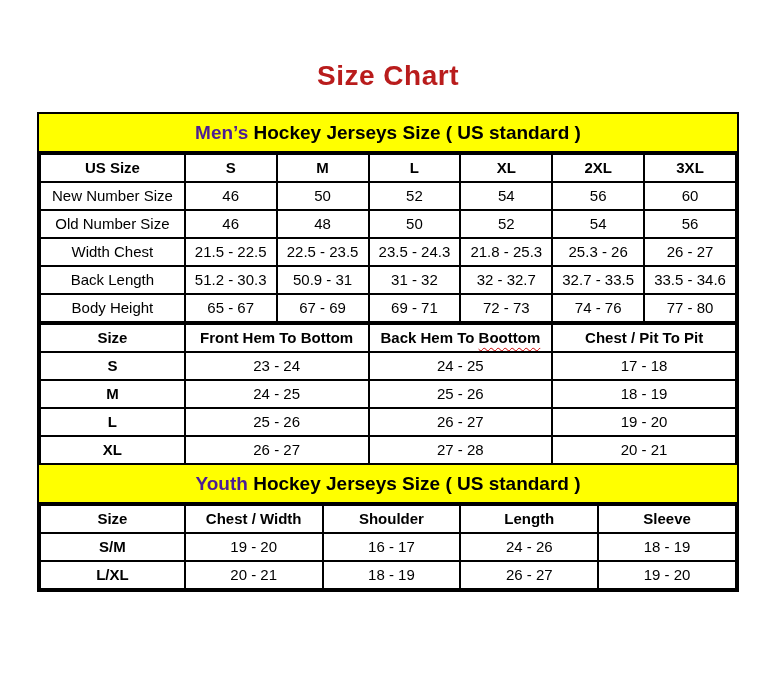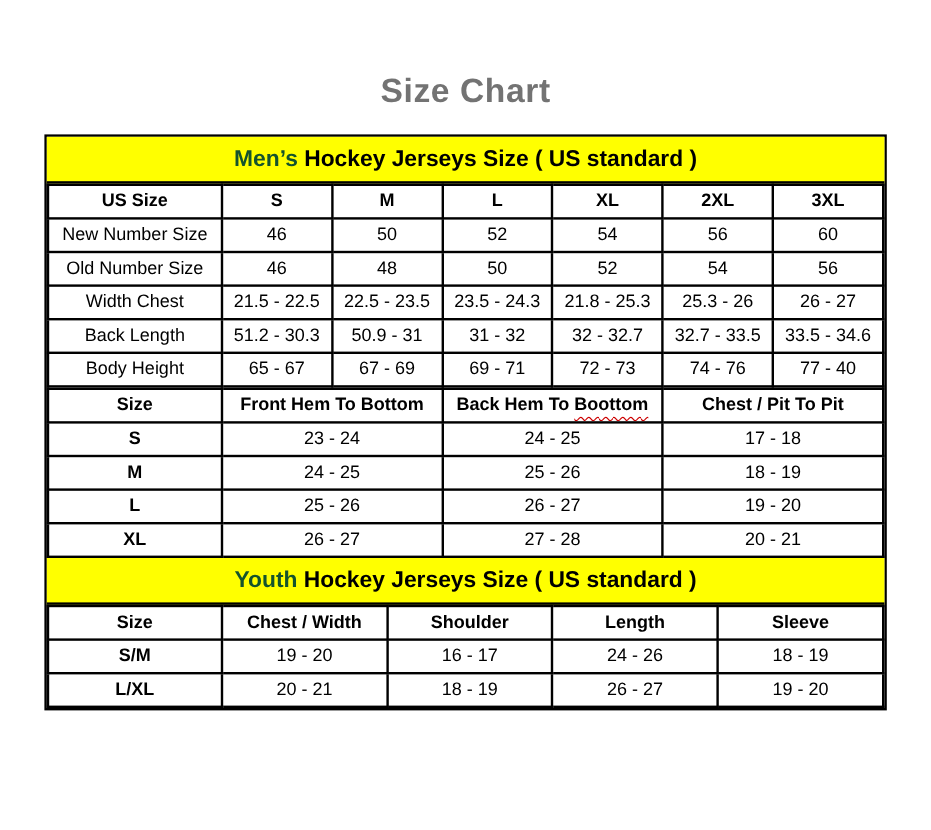--- a/index.html
+++ b/index.html
@@ -17,41 +17,41 @@
     height: 692px;
     background: #ffffff;
     box-sizing: border-box;
   }
   .title {
     margin: 0;
     padding-top: 60px;
     text-align: center;
     font-size: 28px;
     font-weight: 700;
-    color: #737373;
+    color: #b91c1c;
     letter-spacing: 0.5px;
   }
   .chart {
     width: 698px;
     margin: 20px auto 0 auto;
     border: 2px solid #000;
   }
   .band {
     background: #FFFF00;
     text-align: center;
     font-weight: 700;
     font-size: 19px;
     padding: 7px 0 6px 0;
     border-bottom: 2px solid #000;
     line-height: 1.25;
   }
   section + section .band {
     border-top: 0;
   }
-  .hl { color: #14532d; }
+  .hl { color: #4c1d95; }
   table.tbl {
     width: 100%;
     border-collapse: collapse;
     table-layout: fixed;
   }
   table.tbl th, table.tbl td {
     border: 2px solid #000;
     text-align: center;
     vertical-align: middle;
     font-size: 15px;
@@ -141,21 +141,21 @@
               <td>32.7 - 33.5</td>
               <td>33.5 - 34.6</td>
             </tr>
             <tr>
               <td class="row-label">Body Height</td>
               <td>65 - 67</td>
               <td>67 - 69</td>
               <td>69 - 71</td>
               <td>72 - 73</td>
               <td>74 - 76</td>
-              <td>77 - 40</td>
+              <td>77 - 80</td>
             </tr>
           </tbody>
       </table>
     </section>
 
     <section>
       <table class="tbl womens">
         <colgroup>
             <col style="width: 20.8%;">
             <col style="width: 26.4%;">

